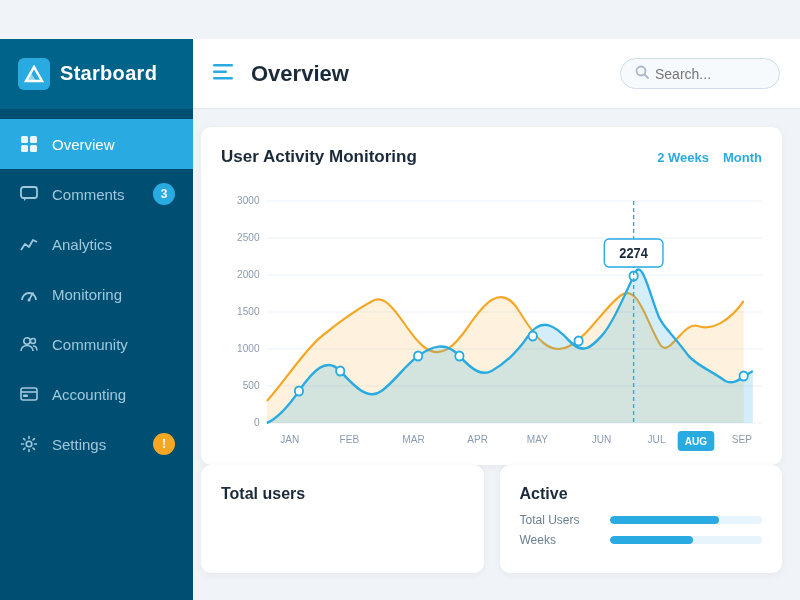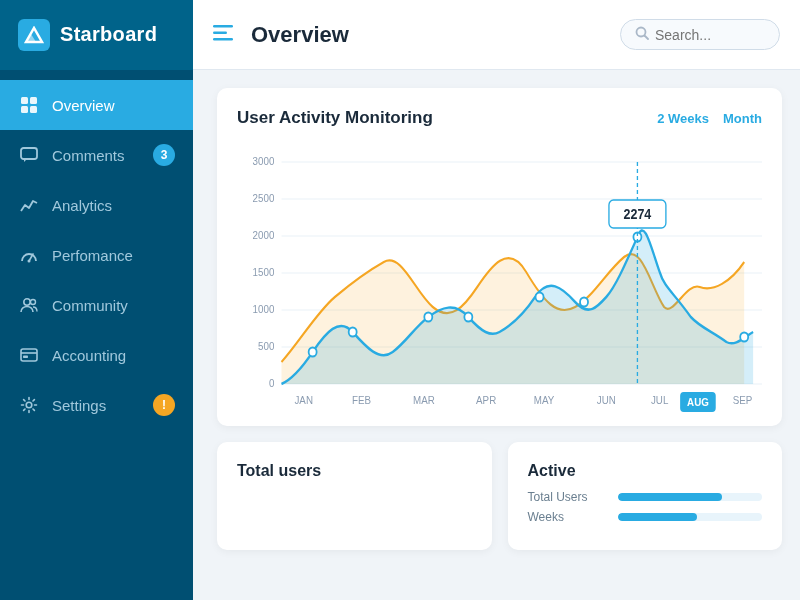--- a/index.html
+++ b/index.html
@@ -6,20 +6,21 @@
     body { width: 800px; height: 600px; overflow: hidden; font-family: 'Segoe UI', Arial, sans-serif; display: flex; flex-direction: column; background: #f0f4f8; }
 
     
     .topbar {
       height: 70px;
       background: #fff;
       display: flex;
       align-items: center;
       border-bottom: 1px solid #e0e8f0;
       flex-shrink: 0;
+      margin-top: 39px;
     }
     .sidebar-logo-area {
       width: 193px;
       height: 70px;
       background: #00638a;
       display: flex;
       align-items: center;
       padding: 0 18px;
       flex-shrink: 0;
     }
@@ -133,24 +134,23 @@
       display: flex; align-items: center; justify-content: center;
     }
     .sidebar-badge.warning {
       background: #f5a623;
     }
 
     
     .content-area {
       flex: 1;
       overflow: auto;
-      padding: 18px 18px 0 24px;
+      padding: 18px 18px 0 8px;
       display: flex;
       flex-direction: column;
-      gap: 16px;
     }
 
     
     .chart-card {
       background: #fff;
       border-radius: 10px;
       padding: 20px 20px 10px 20px;
       box-shadow: 0 2px 8px rgba(0,0,0,0.05);
     }
     .chart-header {
@@ -304,21 +304,21 @@
     </div>
 
     <div class="sidebar-item">
       <span class="sidebar-item-icon">
         <svg width="18" height="16" viewBox="0 0 18 16" fill="none">
           <path d="M2 14 A7 7 0 0 1 16 14" stroke="#a0c8dc" stroke-width="1.8" fill="none"></path>
           <line x1="9" y1="14" x2="13" y2="7" stroke="#a0c8dc" stroke-width="1.6" stroke-linecap="round"></line>
           <circle cx="9" cy="14" r="1.5" fill="#a0c8dc"></circle>
         </svg>
       </span>
-      <span>Perfomance</span>
+      <span>Monitoring</span>
     </div>
 
     <div class="sidebar-item">
       <span class="sidebar-item-icon">
         <svg width="18" height="16" viewBox="0 0 18 16" fill="none">
           <circle cx="7" cy="5" r="3.2" stroke="#a0c8dc" stroke-width="1.6" fill="none"></circle>
           <path d="M1 15 C1 11.5 4 9.5 7 9.5 C10 9.5 13 11.5 13 15" stroke="#a0c8dc" stroke-width="1.6" fill="none"></path>
           <circle cx="13" cy="5" r="2.5" stroke="#a0c8dc" stroke-width="1.4" fill="none"></circle>
           <path d="M13 10 C15.5 10 17 11.8 17 14.5" stroke="#a0c8dc" stroke-width="1.4" fill="none"></path>
         </svg>

